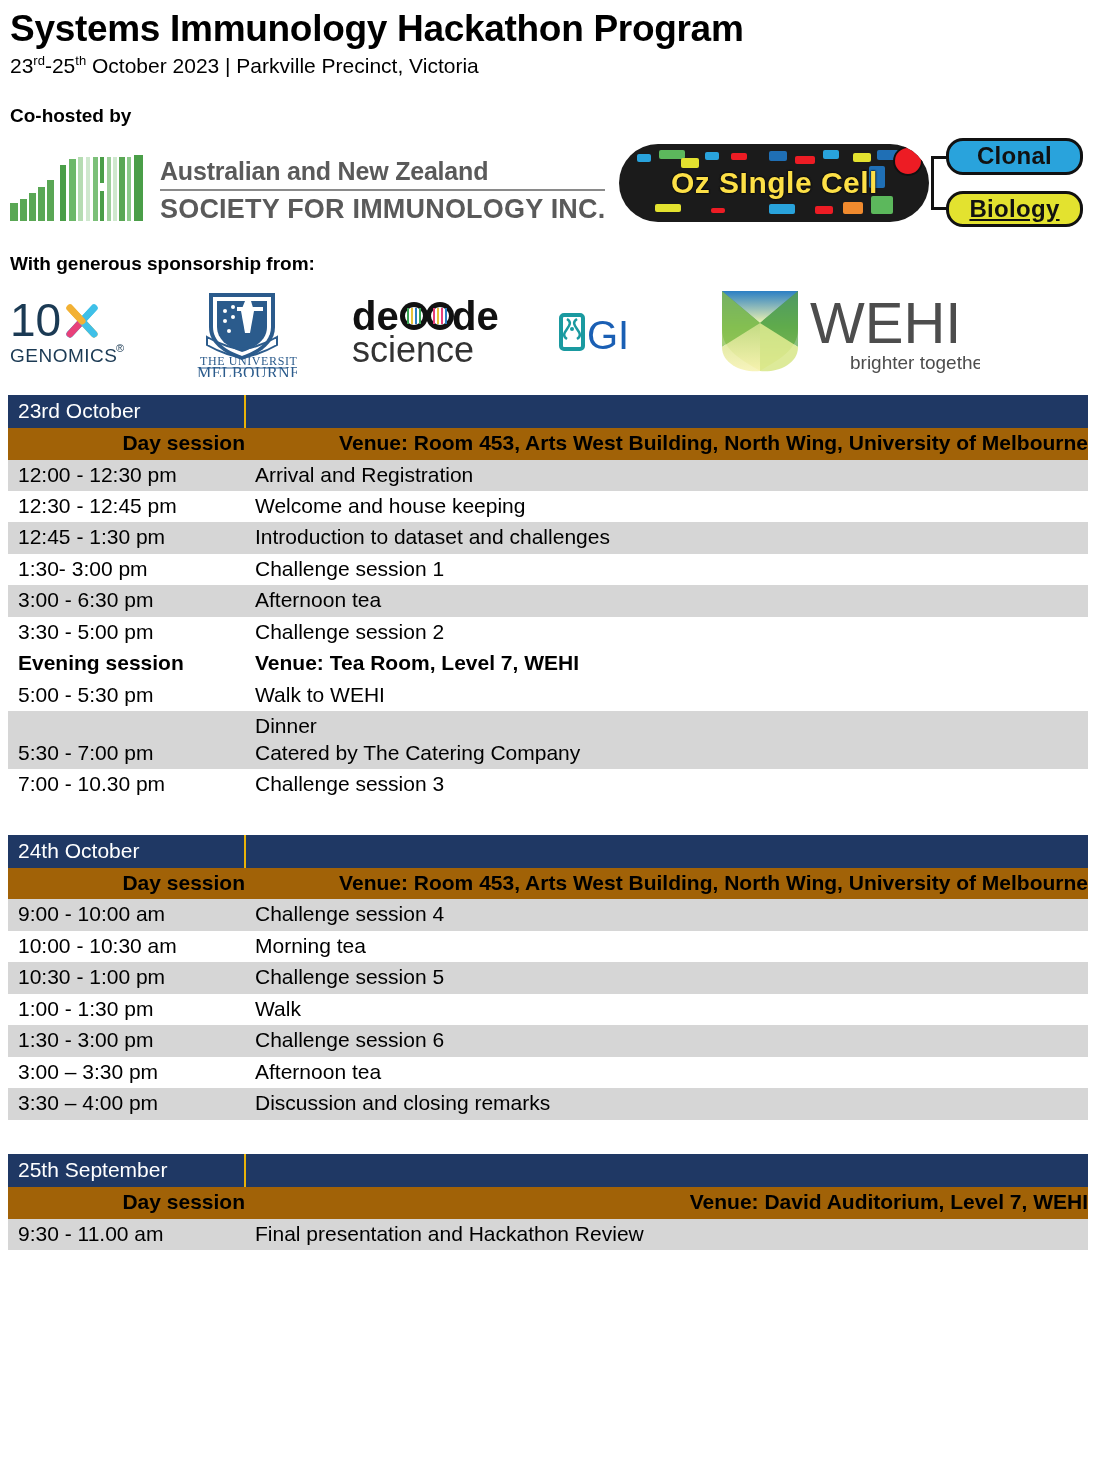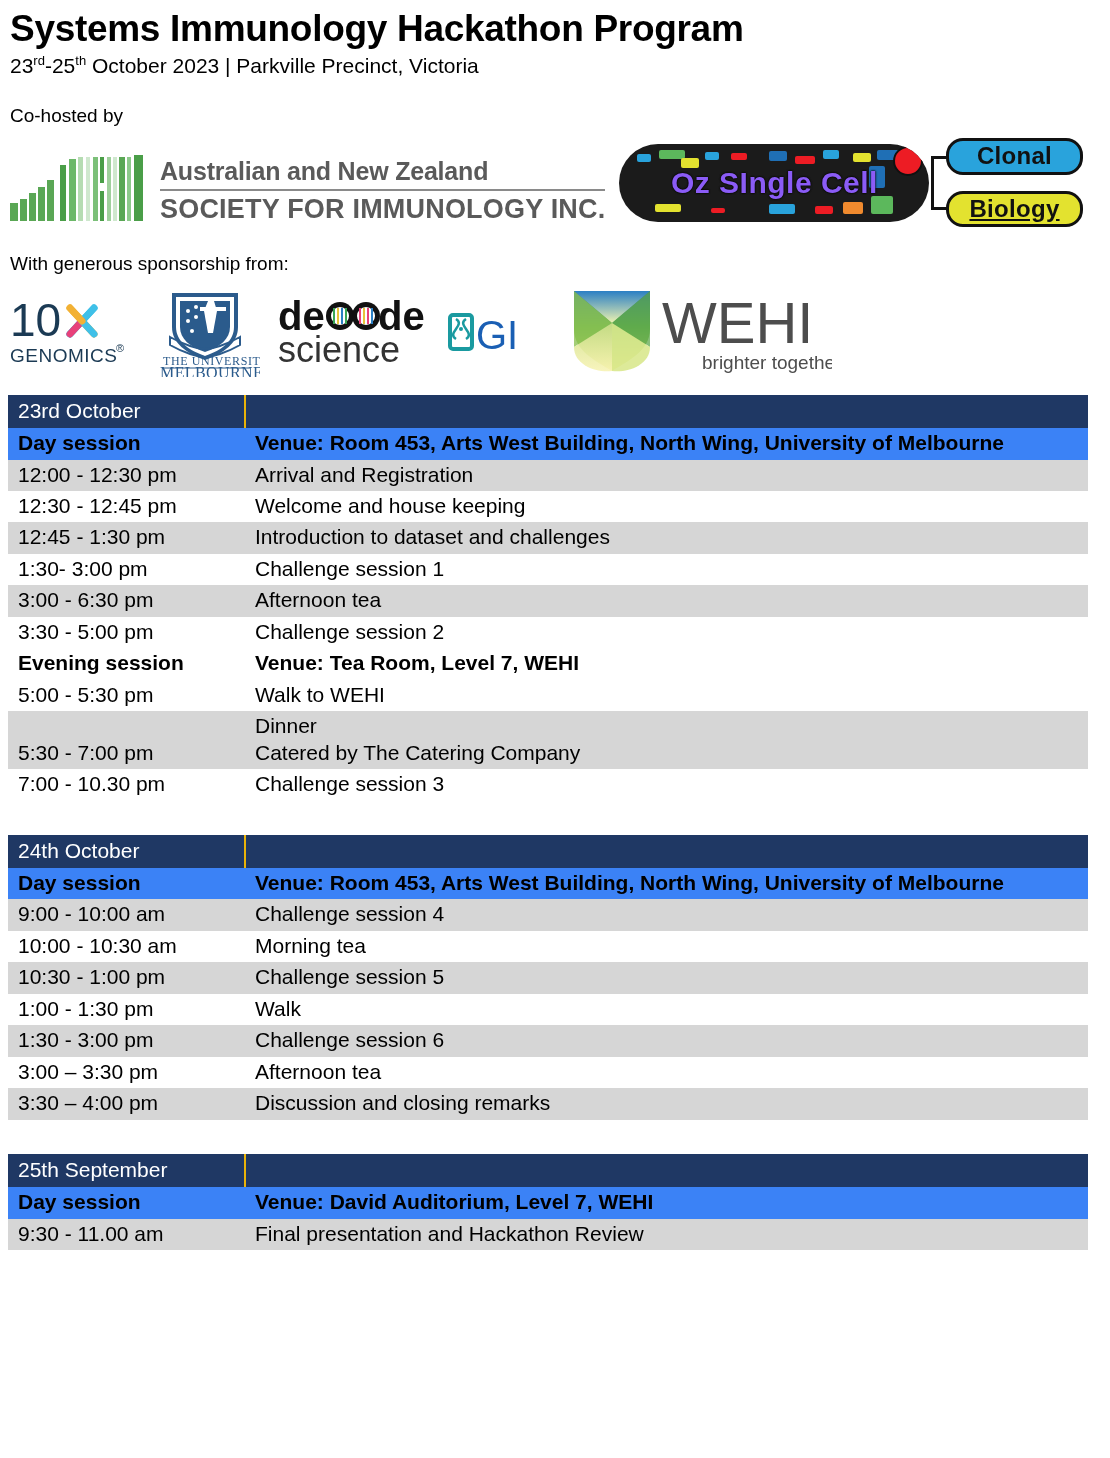--- a/index.html
+++ b/index.html
@@ -37,34 +37,34 @@
     white-space: nowrap;
   }
   .doc-subtitle sup {
     font-size: 0.62em;
     vertical-align: super;
     line-height: 0;
   }
 
   .section-label {
     font-size: 19px;
-    font-weight: normal;
+    font-weight: bold;
     margin: 26px 0 0 10px;
   }
   .section-label.sponsor { margin-top: 24px; }
 
   
   .logo-row {
     display: flex;
     align-items: center;
     margin-left: 8px;
     margin-top: 8px;
   }
   .logo-row.cohost { margin-top: 10px; height: 92px; }
-  .logo-row.sponsors { margin-top: 6px; height: 100px; }
+  .logo-row.sponsors { margin-top: 6px; height: 100px; gap: 37px; }
 
   
   .asi-logo { display: flex; align-items: flex-end; height: 80px; }
   .asi-mark { width: 142px; height: 76px; }
   .asi-text {
     margin-left: 10px;
     color: #5a5a5a;
     font-weight: bold;
     line-height: 1;
   }
@@ -88,21 +88,21 @@
     background: #1b1b1b;
     overflow: hidden;
     display: flex;
     align-items: center;
     justify-content: center;
   }
   .ozsc-pill .blob { position: absolute; border-radius: 2px; }
   .ozsc-label {
     position: relative;
     z-index: 4;
-    color: #8b5cf6;
+    color: #fde047;
     font-weight: bold;
     font-size: 30px;
     letter-spacing: 0.5px;
     white-space: nowrap;
     text-shadow: 0 0 2px #000, 0 0 2px #000;
     text-align: right;
   }
   .ozsc-dot {
     position: absolute;
     right: 6px; top: 2px;
@@ -173,22 +173,23 @@
   tr.day-head td {
     background: #1f3864;
     color: #ffffff;
     font-size: 21px;
     padding-top: 3px;
     padding-bottom: 4px;
   }
   tr.day-head td.time { border-right: 2px solid #eab308; }
 
   tr.venue td {
-    background: #3b82f6;
-    font-weight: bold;
+    background: #a16207;
+    font-weight: bold;
+    text-align: right;
   }
   tr.venue td.time { vertical-align: bottom; }
 
   tr.shaded td { background: #d6d6d6; }
   tr.plain td { background: #ffffff; }
 
   .two-line { display: block; }
 </style>
 </head>
 <body>

